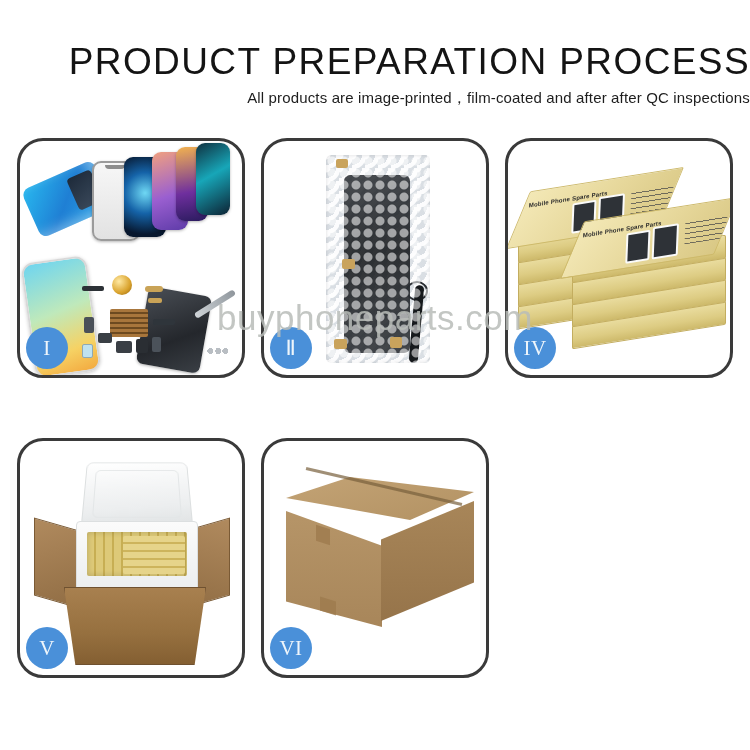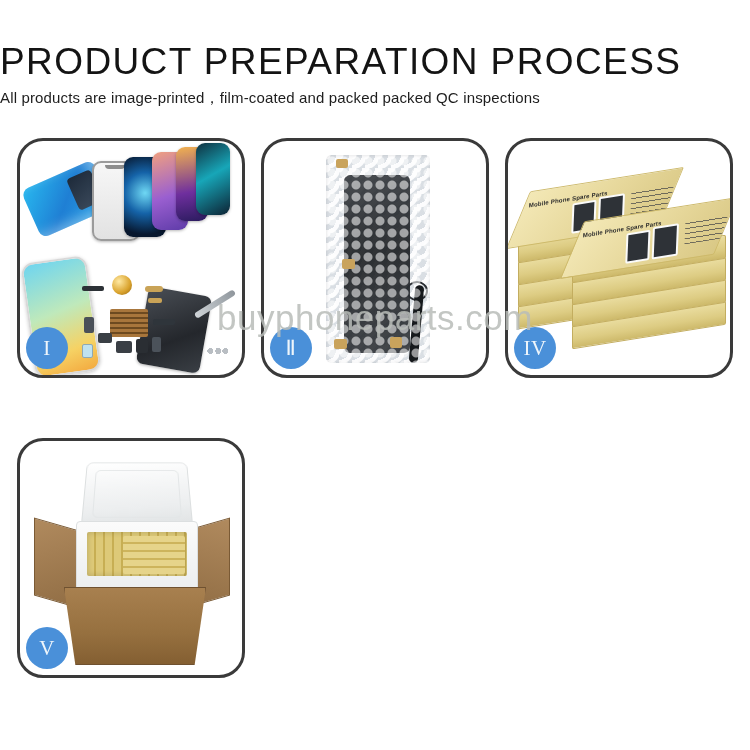--- a/index.html
+++ b/index.html
@@ -16,21 +16,21 @@
     -webkit-font-smoothing: antialiased;
   }
 
   
   #header {
     position: absolute;
     left: 0;
     top: 0;
     width: 750px;
     height: 128px;
-    text-align: left;
+    text-align: right;
   }
   #page-title {
     position: absolute;
     left: 0;
     top: 40px;
     width: 750px;
     font-size: 37px;
     letter-spacing: 1.4px;
     font-weight: 500;
     color: #141414;
@@ -389,21 +389,21 @@
   .p6-tapeB {
     position:absolute; left:56px; top:158px; width:16px; height:14px;
     background:#9d7b4e; opacity:.8; transform: skewY(18deg);
   }
 </style>
 </head>
 <body>
 
 <div id="header">
   <div id="page-title">PRODUCT PREPARATION PROCESS</div>
-  <div id="page-subtitle">All products are image-printed，film-coated and packed packed QC inspections</div>
+  <div id="page-subtitle">All products are image-printed，film-coated and after after QC inspections</div>
 </div>
 
 <div id="panel-grid">
 
   <div class="panel">
     <div class="panel-art">
       <div class="p1-blueflex"></div>
       <div class="p1-screen p1-s1"></div>
       <div class="p1-screen p1-s2"></div>
       <div class="p1-screen p1-s3"></div>
@@ -484,16 +484,27 @@
       <div class="p5-foamlid"></div>
       <div class="p5-foambody">
         <div class="p5-contents"></div>
         <div class="p5-contents2"></div>
       </div>
       <div class="p5-body"></div>
     </div>
     <div class="badge">V</div>
   </div>
 
+  <div class="panel">
+    <div class="panel-art">
+      <div class="p6-top"></div>
+      <div class="p6-front"></div>
+      <div class="p6-side"></div>
+      <div class="p6-seam"></div>
+      <div class="p6-tapeA"></div>
+      <div class="p6-tapeB"></div>
+    </div>
+    <div class="badge">VI</div>
+  </div>
 
 </div>
 
 <div id="watermark">buyphoneparts.com</div>
 
 </body></html>

